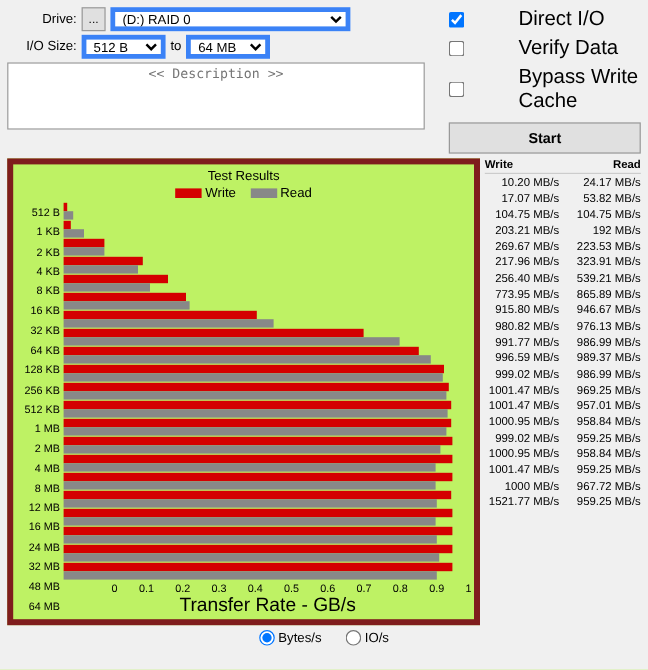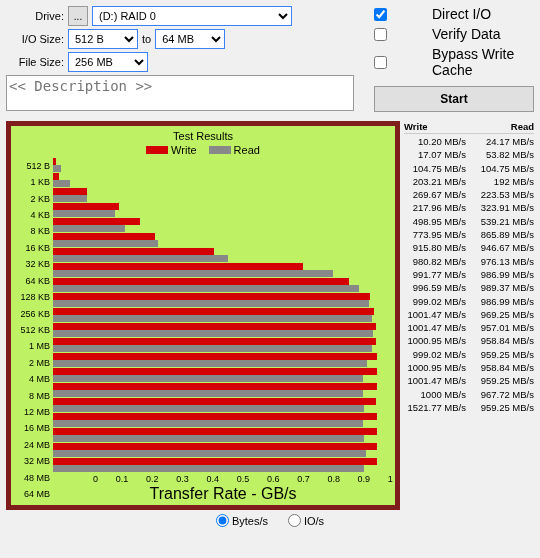--- a/index.html
+++ b/index.html
@@ -39,39 +39,39 @@
     }
     .form-label {
       width: 58px;
       text-align: right;
       font-size: 11px;
       color: #000;
     }
     .form-select {
       font-size: 11px;
       height: 20px;
-      border: 1px solid #3b82f6;
+      border: 4px solid #3b82f6;
       background: white;
       padding: 0 2px;
     }
     .drive-select { width: 200px; }
     .io-select { width: 70px; }
     .file-select { width: 80px; }
     .to-label { font-size: 11px; }
     .checkbox-row {
       display: flex;
       align-items: center;
       gap: 4px;
       margin-bottom: 2px;
     }
     .checkbox-row input[type=checkbox] {
       width: 13px;
       height: 13px;
     }
-    .checkbox-label { font-size: 14px; padding-left: 41px; }
+    .checkbox-label { font-size: 17px; padding-left: 41px; }
     .queue-row {
       display: flex;
       align-items: center;
       gap: 4px;
       margin-top: 2px;
     }
     .queue-label { font-size: 11px; }
     .queue-select {
       width: 50px;
       height: 20px;
@@ -84,27 +84,28 @@
       width: 100%;
       height: 26px;
       background: #e0e0e0;
       border: 1px solid #999;
       font-size: 12px;
       cursor: pointer;
       font-weight: bold;
     }
     .desc-box {
       width: 100%;
-      height: 36px;
+      height: 56px;
       border: 1px solid #999;
       background: white;
-      font-size: 14px;
+      font-size: 11px;
       padding: 2px;
       resize: none;
       color: #888;
+      text-align: center;
     }
     .desc-container {
       position: relative;
       margin-bottom: 4px;
     }
     .chart-section {
       display: flex;
       gap: 4px;
     }
     .chart-area {
@@ -238,26 +239,20 @@
         </select>
       </div>
       <div class="form-row">
         <span class="form-label">I/O Size:</span>
         <select class="form-select io-select">
           <option>512 B</option>
         </select>
         <span class="to-label">to</span>
         <select class="form-select io-select">
           <option>64 MB</option>
-        </select>
-      </div>
-      <div class="form-row">
-        <span class="form-label">File Size:</span>
-        <select class="form-select file-select">
-          <option>256 MB</option>
         </select>
       </div>
       <div class="desc-container">
         <textarea class="desc-box" placeholder="&lt;&lt; Description &gt;&gt;" style=""></textarea>
       </div>
     </div>
 
     <div class="right-top">
       <div class="checkbox-row">
         <input type="checkbox" checked="" style="">
@@ -527,21 +522,21 @@
             </div>
             <div class="data-row">
               <span class="data-col">269.67 MB/s</span>
               <span class="data-col">223.53 MB/s</span>
             </div>
             <div class="data-row">
               <span class="data-col">217.96 MB/s</span>
               <span class="data-col">323.91 MB/s</span>
             </div>
             <div class="data-row">
-              <span class="data-col">498.95 MB/s</span>
+              <span class="data-col">256.40 MB/s</span>
               <span class="data-col">539.21 MB/s</span>
             </div>
             <div class="data-row">
               <span class="data-col">773.95 MB/s</span>
               <span class="data-col">865.89 MB/s</span>
             </div>
             <div class="data-row">
               <span class="data-col">915.80 MB/s</span>
               <span class="data-col">946.67 MB/s</span>
             </div>

